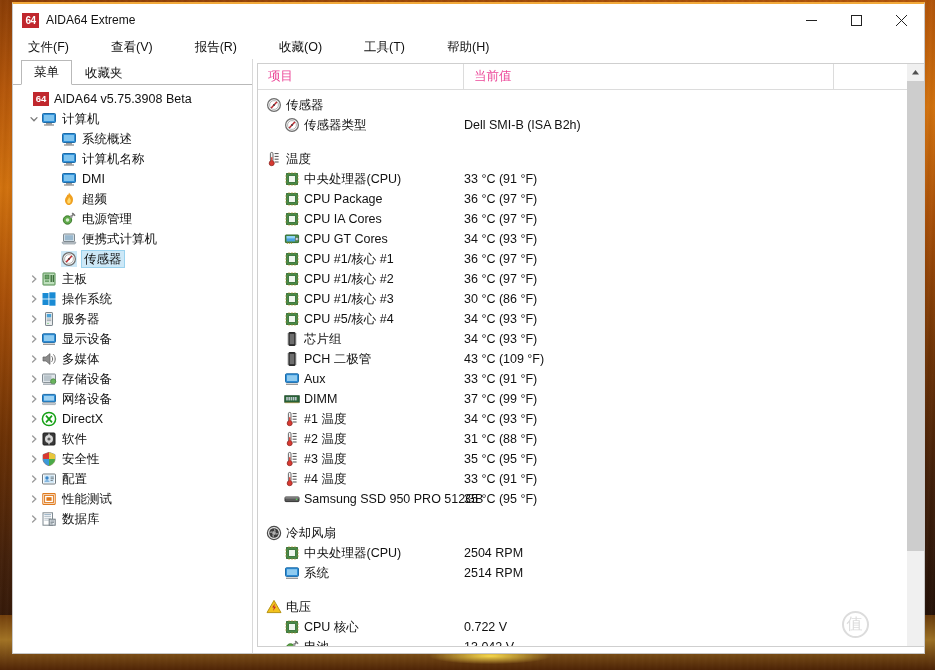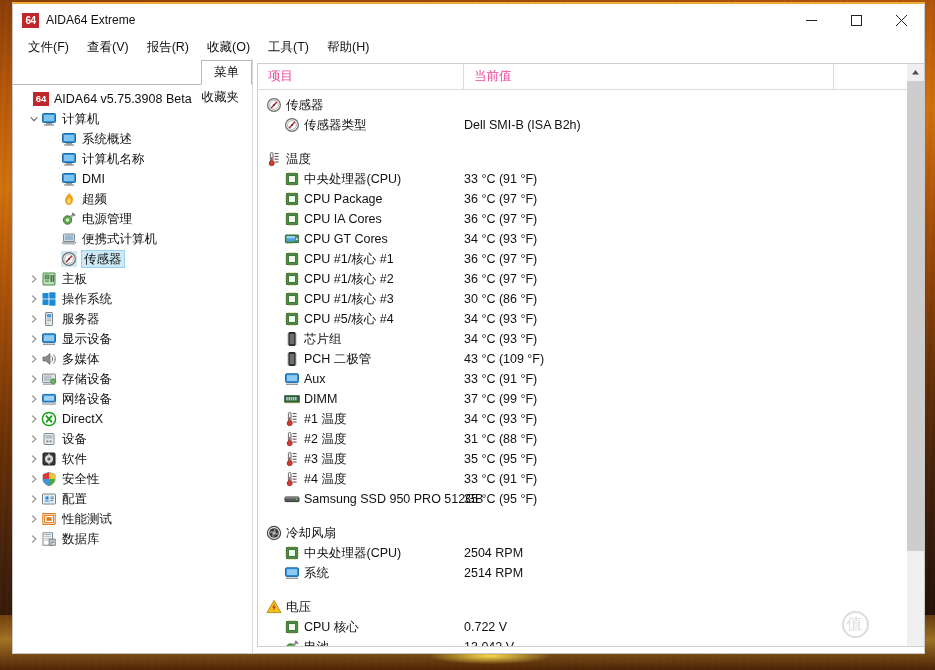--- a/index.html
+++ b/index.html
@@ -66,20 +66,21 @@
   }
   .wbtn svg { display: block; }
 
   
   .menubar {
     height: 23px; min-height: 23px;
     display: flex; align-items: center;
     padding-left: 6px;
     background: #ffffff;
     border-bottom: 0;
+    gap: 24px;
   }
   .menu-item {
     font-size: 12.5px; color: #111;
     padding: 2px 9px 3px 9px;
     cursor: default; white-space: nowrap;
   }
 
   
   .body-split { flex: 1; display: flex; min-height: 0; }
 
@@ -89,21 +90,20 @@
     display: flex; flex-direction: column;
     background: #fff;
     border-right: 1px solid #d9d9d9;
   }
   .tabstrip {
     height: 26px; min-height: 26px;
     display: flex; align-items: flex-end;
     padding-left: 8px;
     background: #fff;
     border-bottom: 1px solid #b9b9b9;
-    flex-direction: column;
   }
   .tab {
     font-size: 12.5px; color: #111;
     padding: 3px 12px 4px 12px;
     border: 1px solid transparent;
     border-bottom: none;
     line-height: 16px; cursor: default;
     position: relative; top: 1px;
   }
   .tab.active {
@@ -488,36 +488,20 @@
             <span class="tlabel">DirectX</span>
           </div>
           <div class="trow ind1">
             <span class="expander">
               <svg width="10" height="10" viewBox="0 0 10 10">
                 <path d="M3.6 2 L6.8 5 L3.6 8" fill="none" stroke="#9a9a9a" stroke-width="1.3" stroke-linecap="round"></path>
               </svg>
             </span>
             <span class="ticon">
               <svg class="ic" viewBox="0 0 16 16" xmlns="http://www.w3.org/2000/svg">
-                <rect x="3" y="2.5" width="10" height="11" rx="0.6" fill="#e6e9eb" stroke="#7f8a91"></rect>
-                <rect x="4.5" y="4" width="7" height="3.6" fill="#b6bfc6"></rect>
-                <circle cx="6.4" cy="10.4" r="1.1" fill="#7e8a91"></circle>
-                <circle cx="9.6" cy="10.4" r="1.1" fill="#7e8a91"></circle>
-              </svg>
-            </span>
-            <span class="tlabel">设备</span>
-          </div>
-          <div class="trow ind1">
-            <span class="expander">
-              <svg width="10" height="10" viewBox="0 0 10 10">
-                <path d="M3.6 2 L6.8 5 L3.6 8" fill="none" stroke="#9a9a9a" stroke-width="1.3" stroke-linecap="round"></path>
-              </svg>
-            </span>
-            <span class="ticon">
-              <svg class="ic" viewBox="0 0 16 16" xmlns="http://www.w3.org/2000/svg">
                 <rect x="2" y="2" width="12" height="12" rx="1" fill="#3a3a3a" stroke="#1e1e1e"></rect>
                 <circle cx="8" cy="8" r="4" fill="#d9d9d9"></circle>
                 <circle cx="8" cy="8" r="1.6" fill="#5b5b5b"></circle>
                 <rect x="7.3" y="2.6" width="1.4" height="2" fill="#d9d9d9"></rect>
                 <rect x="7.3" y="11.4" width="1.4" height="2" fill="#d9d9d9"></rect>
               </svg>
             </span>
             <span class="tlabel">软件</span>
           </div>
           <div class="trow ind1">

